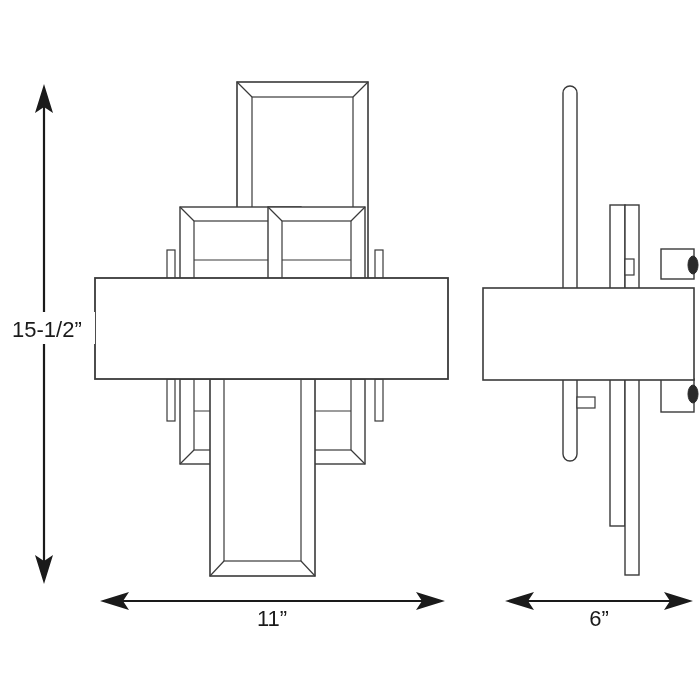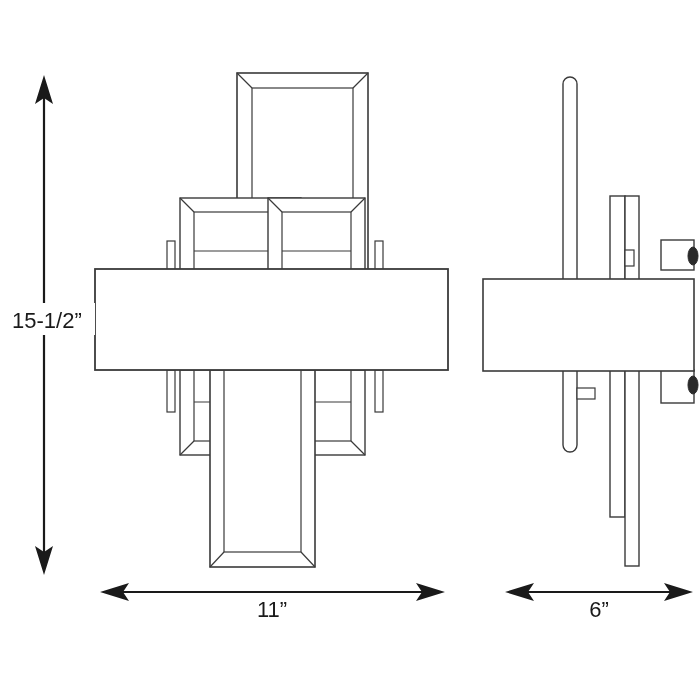--- a/index.html
+++ b/index.html
@@ -12,20 +12,21 @@
     width: 700px;
     height: 700px;
     font-family: "Liberation Sans", sans-serif;
     overflow: hidden;
   }
   #drawing-root {
     position: relative;
     width: 700px;
     height: 657px;
     background: #ffffff;
+    margin-top: 9px;
   }
   #drawing-svg {
     display: block;
     width: 700px;
     height: 700px;
   }
   .dim-text {
     font-family: "Liberation Sans", sans-serif;
     font-size: 22px;
     font-weight: 400;

